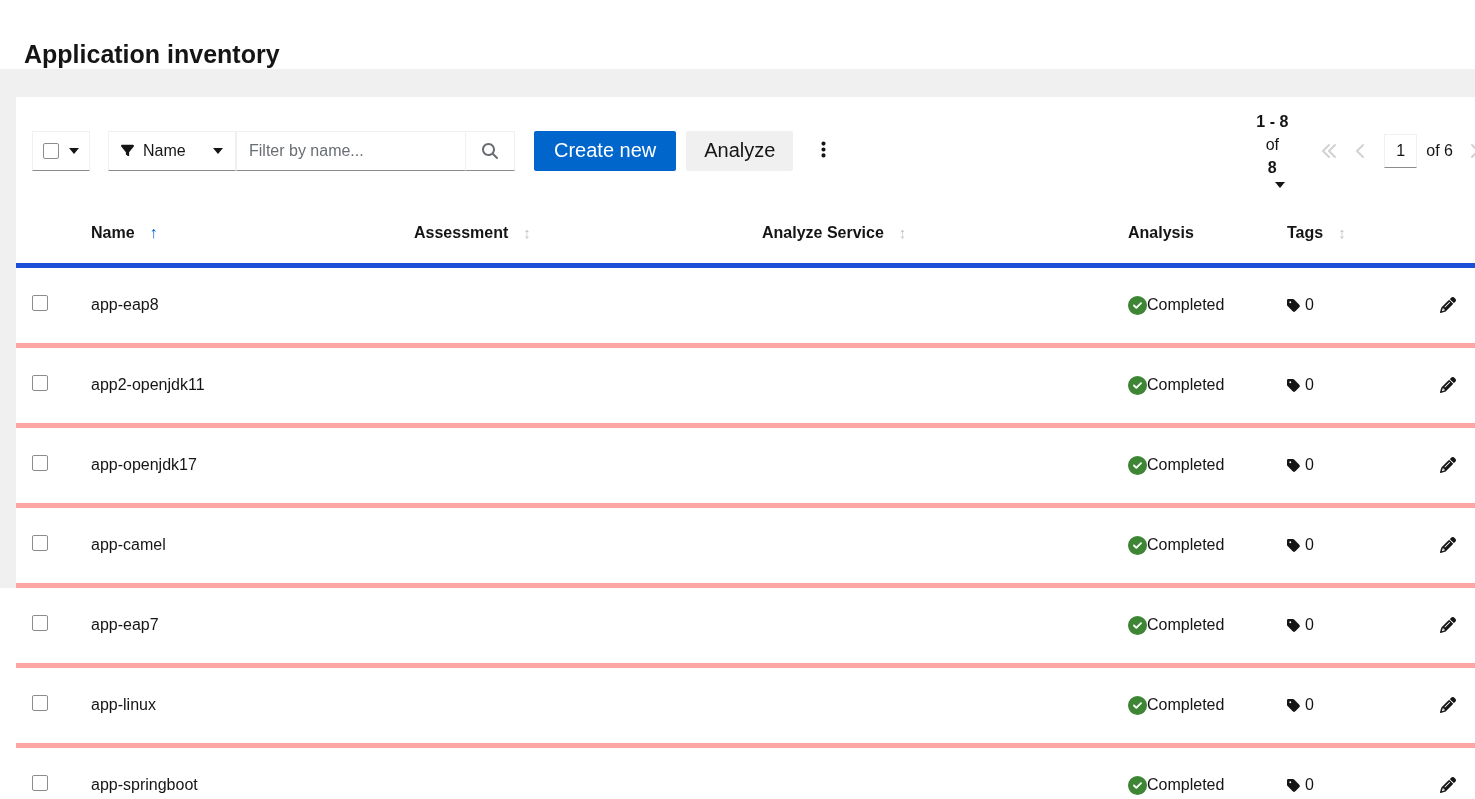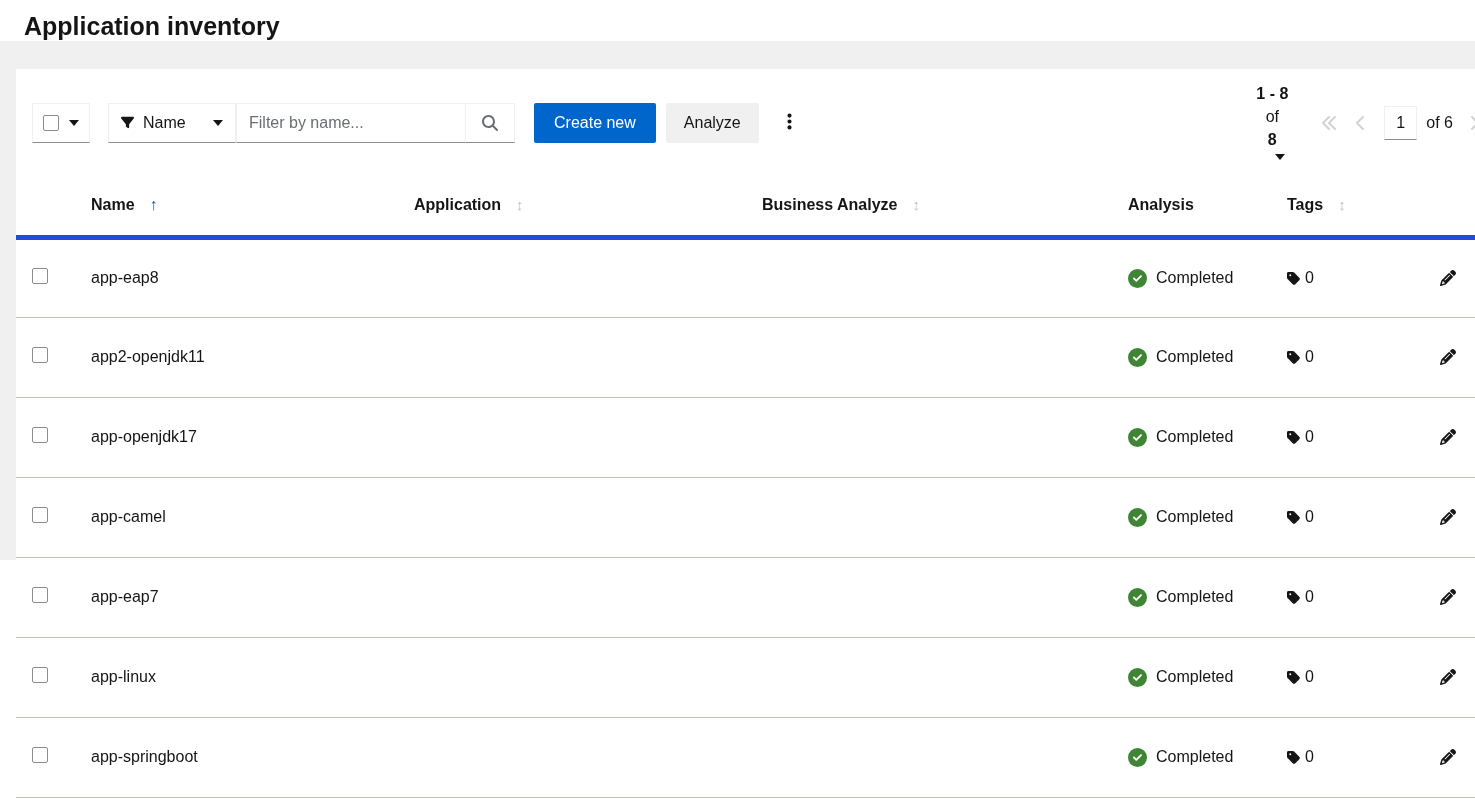--- a/index.html
+++ b/index.html
@@ -4,21 +4,21 @@
 <style>
   * { box-sizing: border-box; }
   html,body { margin:0; padding:0; }
   body {
     width:1475px; height:799px; overflow:hidden;
     font-family:"Liberation Sans", sans-serif;
     color:#151515; background:#fff;
   }
 
   
-  .page-header { background:#fff; padding:12px 24px 0; }
+  .page-header { background:#fff; padding:12px 24px 0;margin-top:28px; }
   .page-title { margin:0; font-size:25px; font-weight:700; color:#151515; }
   .tabs { display:flex; margin:12px 0 0 -7px; }
   .tab {
     position:relative; background:none; border:none; font:inherit;
     font-size:16px; color:#6a6e73; padding:10px 16px 14px; cursor:pointer;
   }
   .tab + .tab { margin-left:4px; }
   .tab.active { color:#151515; }
   .tab.active::after {
     content:""; position:absolute; left:0; right:0; bottom:0;
@@ -45,21 +45,21 @@
   .filter-input {
     width:230px; height:40px; border:1px solid #f0f0f0; border-bottom-color:#8a8d90;
     padding:0 12px; font:inherit; font-size:16px; color:#0f172a; outline:none;
   }
   .filter-input::placeholder { color:#6a6e73; }
   .search-btn {
     width:49px; height:40px; background:#fff; border:1px solid #f0f0f0;
     border-bottom-color:#8a8d90; border-left:none; color:#6a6e73;
     display:flex; align-items:center; justify-content:center; cursor:pointer;
   }
-  .btn { height:40px; border:none; font:inherit; font-size:16px; cursor:pointer; border-radius:2px; }
+  .btn { height:40px; border:none; font:inherit; font-size:20px; cursor:pointer; border-radius:2px; }
   .btn-primary { background:#0066cc; color:#fff; padding:0 20px; margin-left:19px; }
   .btn-plain-gray { background:#f0f0f0; color:#151515; padding:0 18px; margin-left:10px; }
   .kebab { background:none; border:none; margin-left:12px; padding:8px 16px; color:#151515; cursor:pointer; }
 
   .pagination { margin-left:auto; display:flex; align-items:center; font-size:16px; color:#151515; }
   .pag-toggle {
     background:none; border:none; font:inherit; font-size:16px; color:#151515;
     display:flex; align-items:center; gap:5px; cursor:pointer; padding:0 6px;flex-direction:column;
   }
   .pag-toggle b { font-weight:700; }
@@ -76,26 +76,26 @@
 
   
   table.app-table { width:100%; border-collapse:collapse; table-layout:fixed; }
   .app-table th {
     text-align:left; font-weight:700; font-size:16px; color:#151515;
     padding:0 16px; height:61px; vertical-align:middle;
     border-bottom:5px solid #1d4ed8; white-space:nowrap;
   }
   .app-table td {
     font-size:16px; color:#151515; padding:0 16px; height:80px;
-    vertical-align:middle; border-bottom:1px solid #fca5a5; white-space:nowrap;
+    vertical-align:middle; border-bottom:5px solid #fca5a5; white-space:nowrap;
   }
   .sort-asc { color:#0066cc; margin-left:15px; font-size:16px; }
   .sort-both { color:#c2c5c8; margin-left:15px; font-size:15px; }
   .cell-flex { display:flex; align-items:center; }
-  .cell-analysis { gap:9px; }
+  .cell-analysis { }
   .cell-tags { gap:3px; }
   .edit-btn { background:none; border:none; padding:4px; color:#151515; cursor:pointer; display:inline-flex; }
   .caret { display:inline-flex; color:#151515; }
   .icon { display:inline-flex; flex:0 0 auto; }
 </style>
 </head>
 <body>
 
 <div class="page-header">
   <h1 class="page-title">Application inventory</h1>
@@ -200,24 +200,24 @@
           <col style="width:149px">
           <col>
       </colgroup>
       <thead>
         <tr>
           <th></th>
           <th>
             <span>Name</span><span class="sort-asc">↑</span>
           </th>
           <th>
-            <span>Application</span><span class="sort-both">↕</span>
+            <span>Assessment</span><span class="sort-both">↕</span>
           </th>
           <th>
-            <span>Business Analyze</span><span class="sort-both">↕</span>
+            <span>Analyze Service</span><span class="sort-both">↕</span>
           </th>
           <th>
             <span>Analysis</span>
           </th>
           <th>
             <span>Tags</span><span class="sort-both">↕</span>
           </th>
           <th></th>
         </tr>
       </thead>

